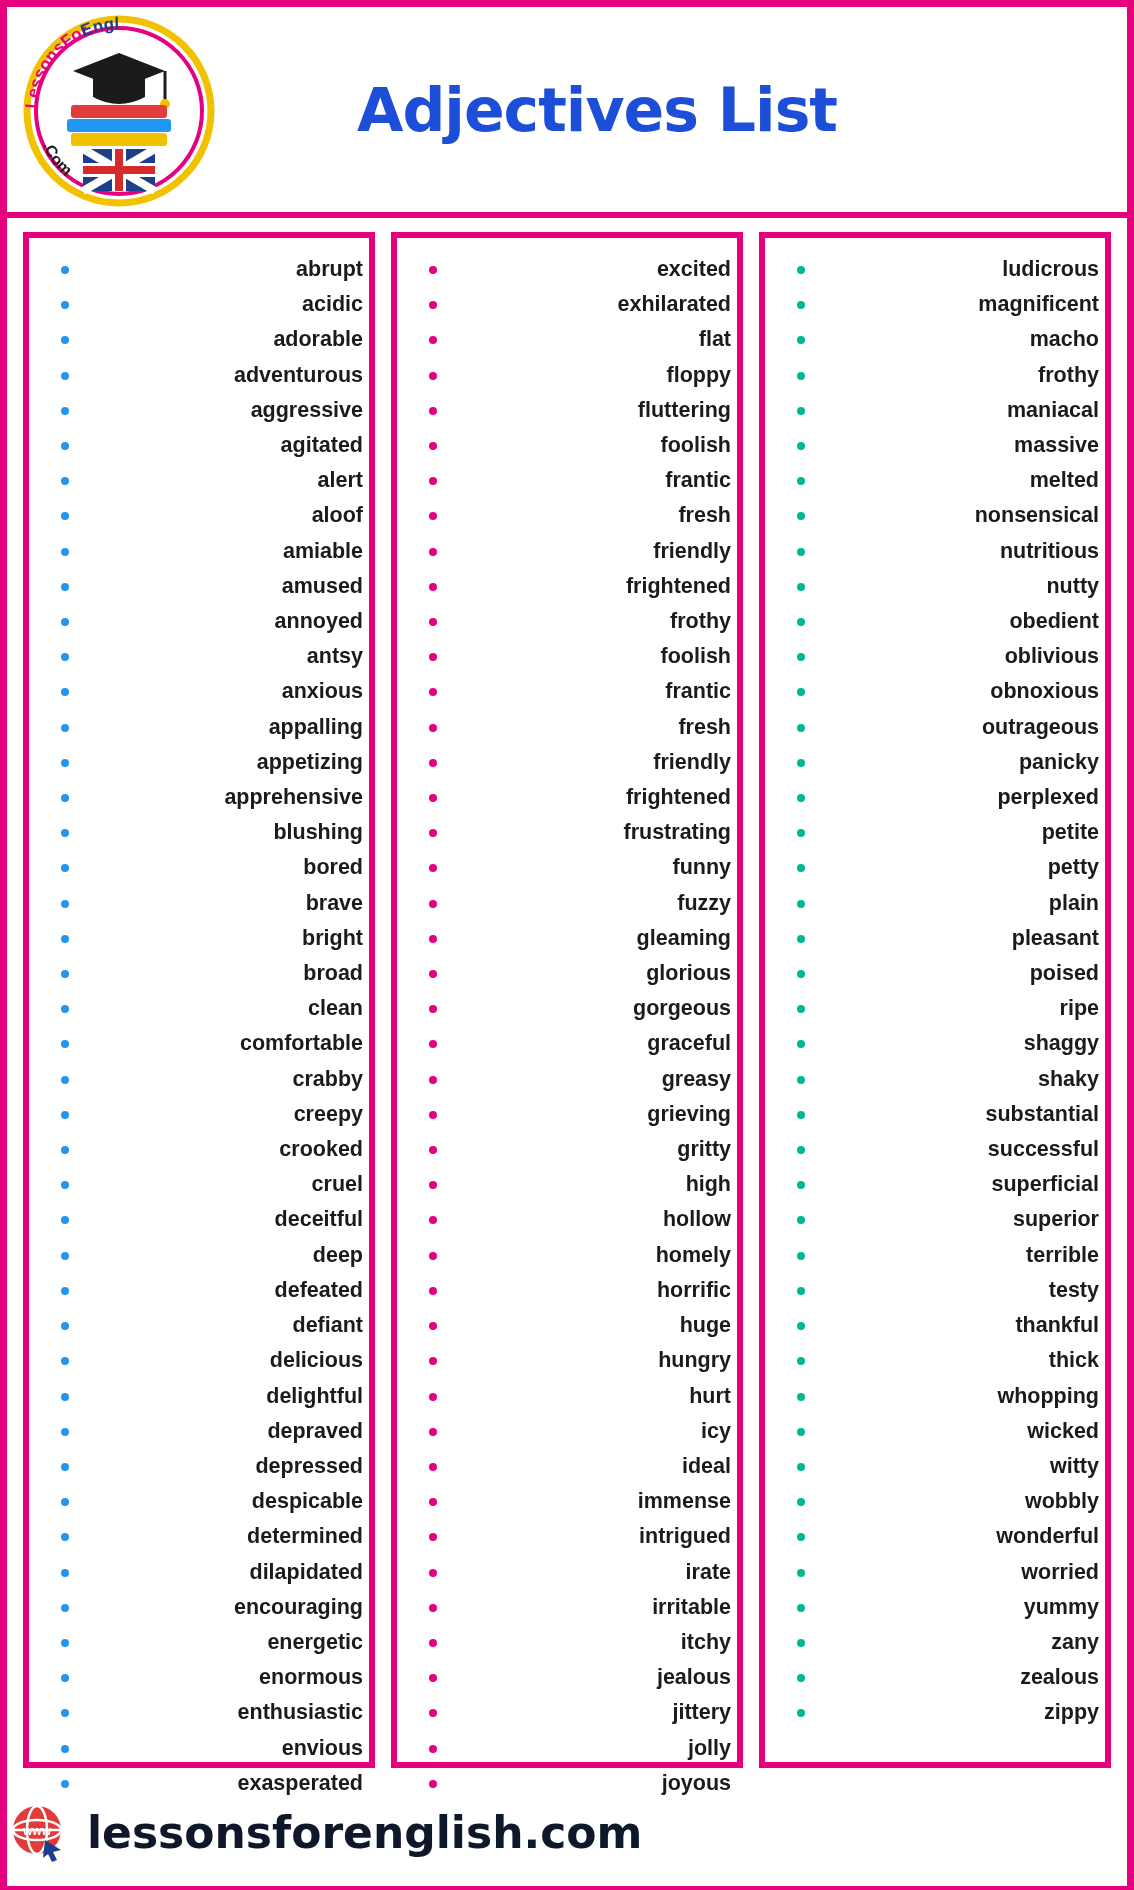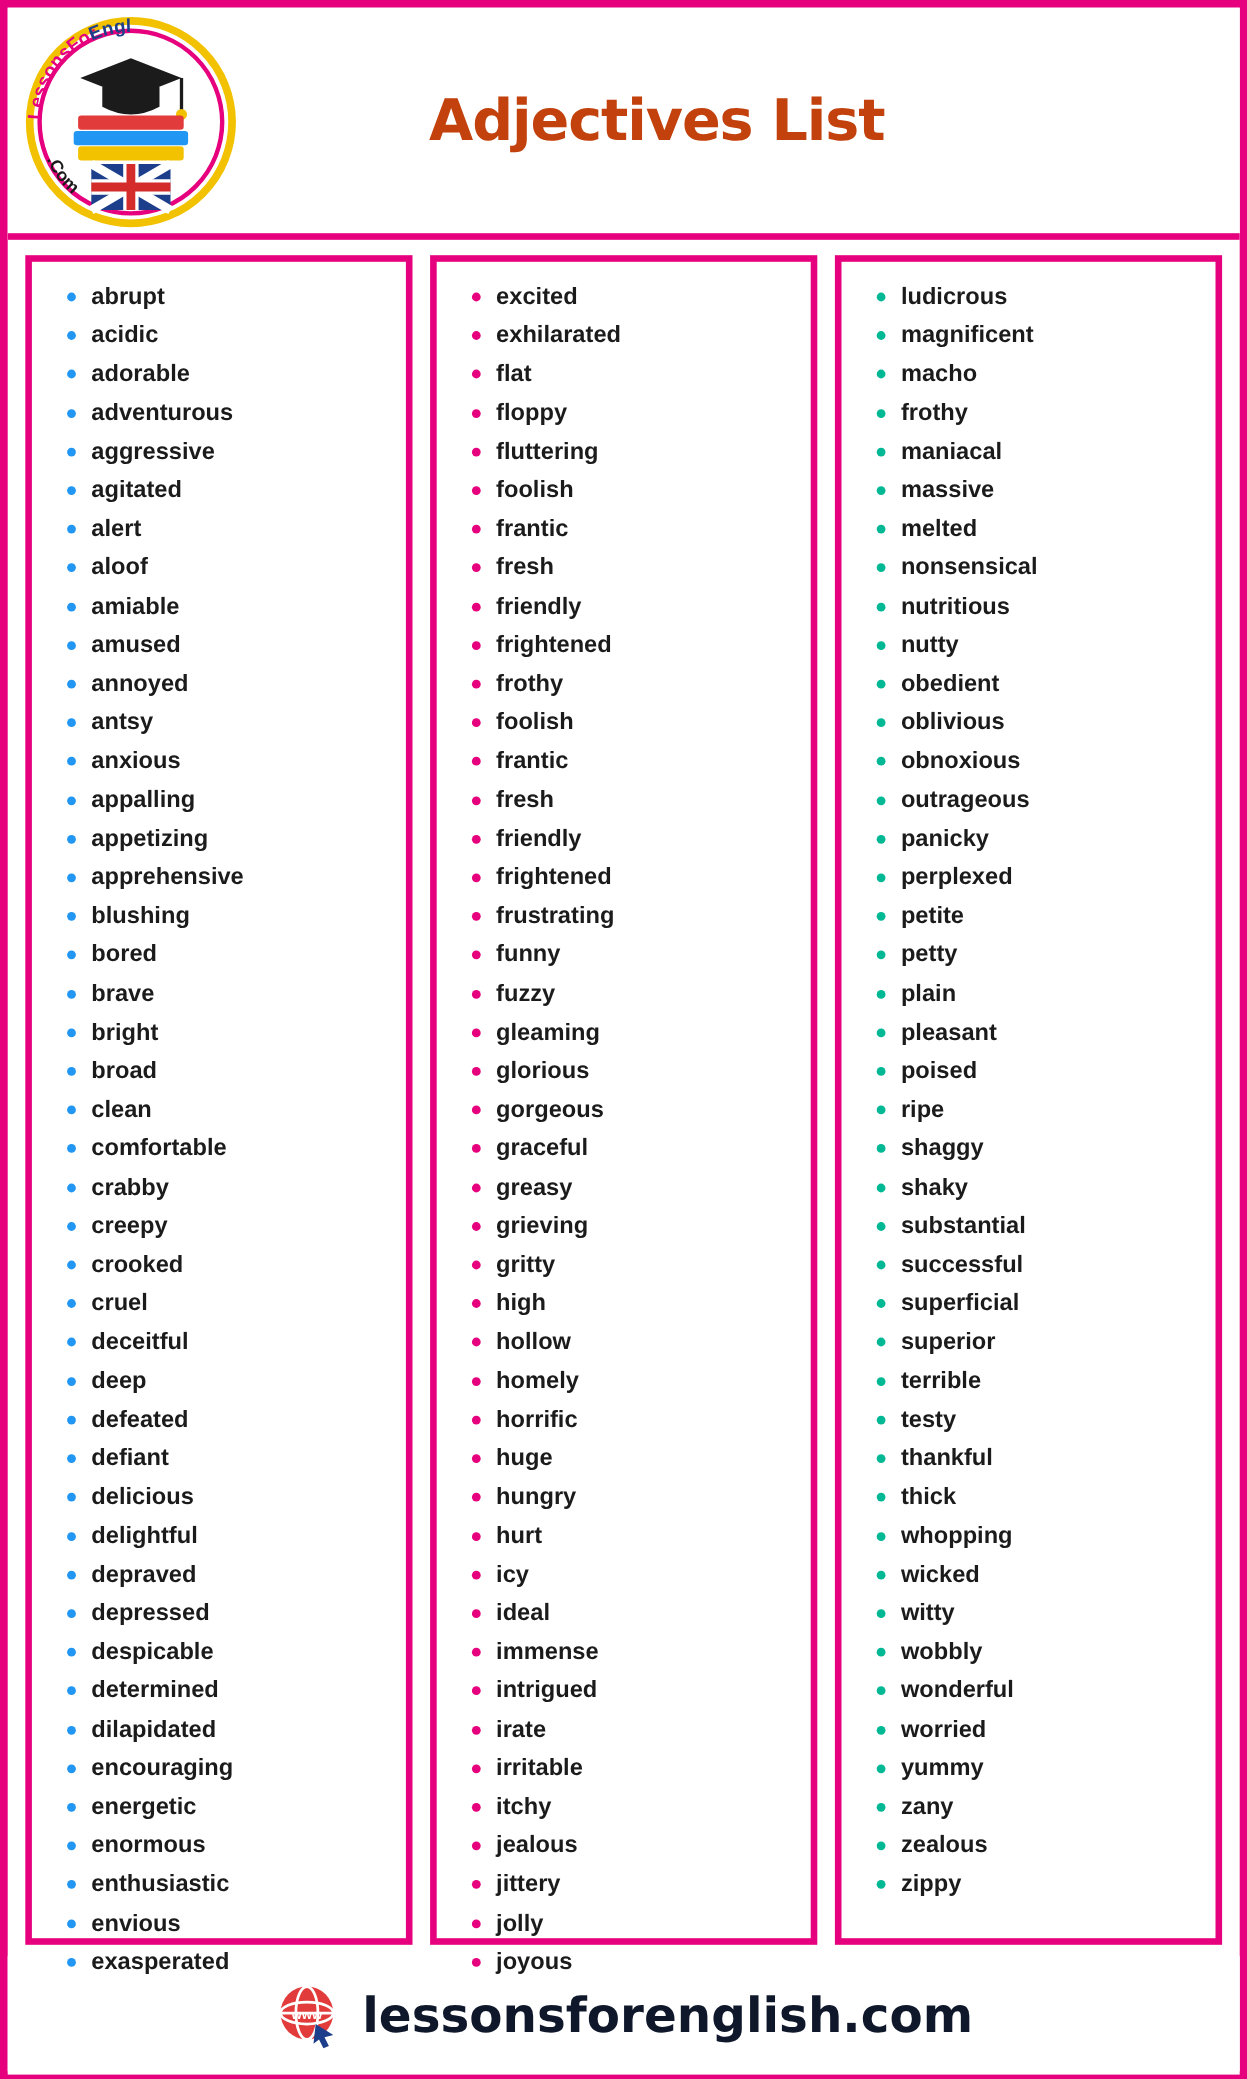--- a/index.html
+++ b/index.html
@@ -33,43 +33,44 @@
     border-bottom: 6px solid #e6007e;
   }
   .logo {
     position: absolute;
     left: 14px;
     top: 6px;
     width: 196px;
     height: 196px;
   }
   .page-title {
-    font-size: 52px;
+    font-size: 60px;
     font-weight: bold;
     letter-spacing: -1px;
-    color: #c2410c;
+    color: #1d4ed8;
     margin-left: 60px;
     font-family: "DejaVu Sans", sans-serif;
   }
 
   
   .columns {
     display: flex;
     padding: 14px 16px 10px 16px;
     gap: 16px;
     height: 1560px;
     box-sizing: border-box;
   }
   .column {
     position: relative;
     flex: 1;
     background: #ffffff;
     border: 6px solid #e6007e;
     box-sizing: border-box;
     padding: 14px 6px 6px 10px;
+    text-align: right;
   }
   ul.word-list {
     list-style: none;
     margin: 0;
     padding: 0;
   }
   ul.word-list li {
     position: relative;
     font-size: 21.5px;
     font-weight: bold;
@@ -89,21 +90,21 @@
   }
   .col-0 ul.word-list li::before { background: #2196f3; }
   .col-1 ul.word-list li::before { background: #e6007e; }
   .col-2 ul.word-list li::before { background: #00b894; }
 
   
   .footer {
     height: 108px;
     display: flex;
     align-items: center;
-    justify-content: center;
+    justify-content: flex-start;
     gap: 16px;
     background: #ffffff;
   }
   .footer-text {
     font-size: 44px;
     font-weight: bold;
     color: #0f172a;
     font-family: "DejaVu Sans", sans-serif;
   }
   .globe-icon {

